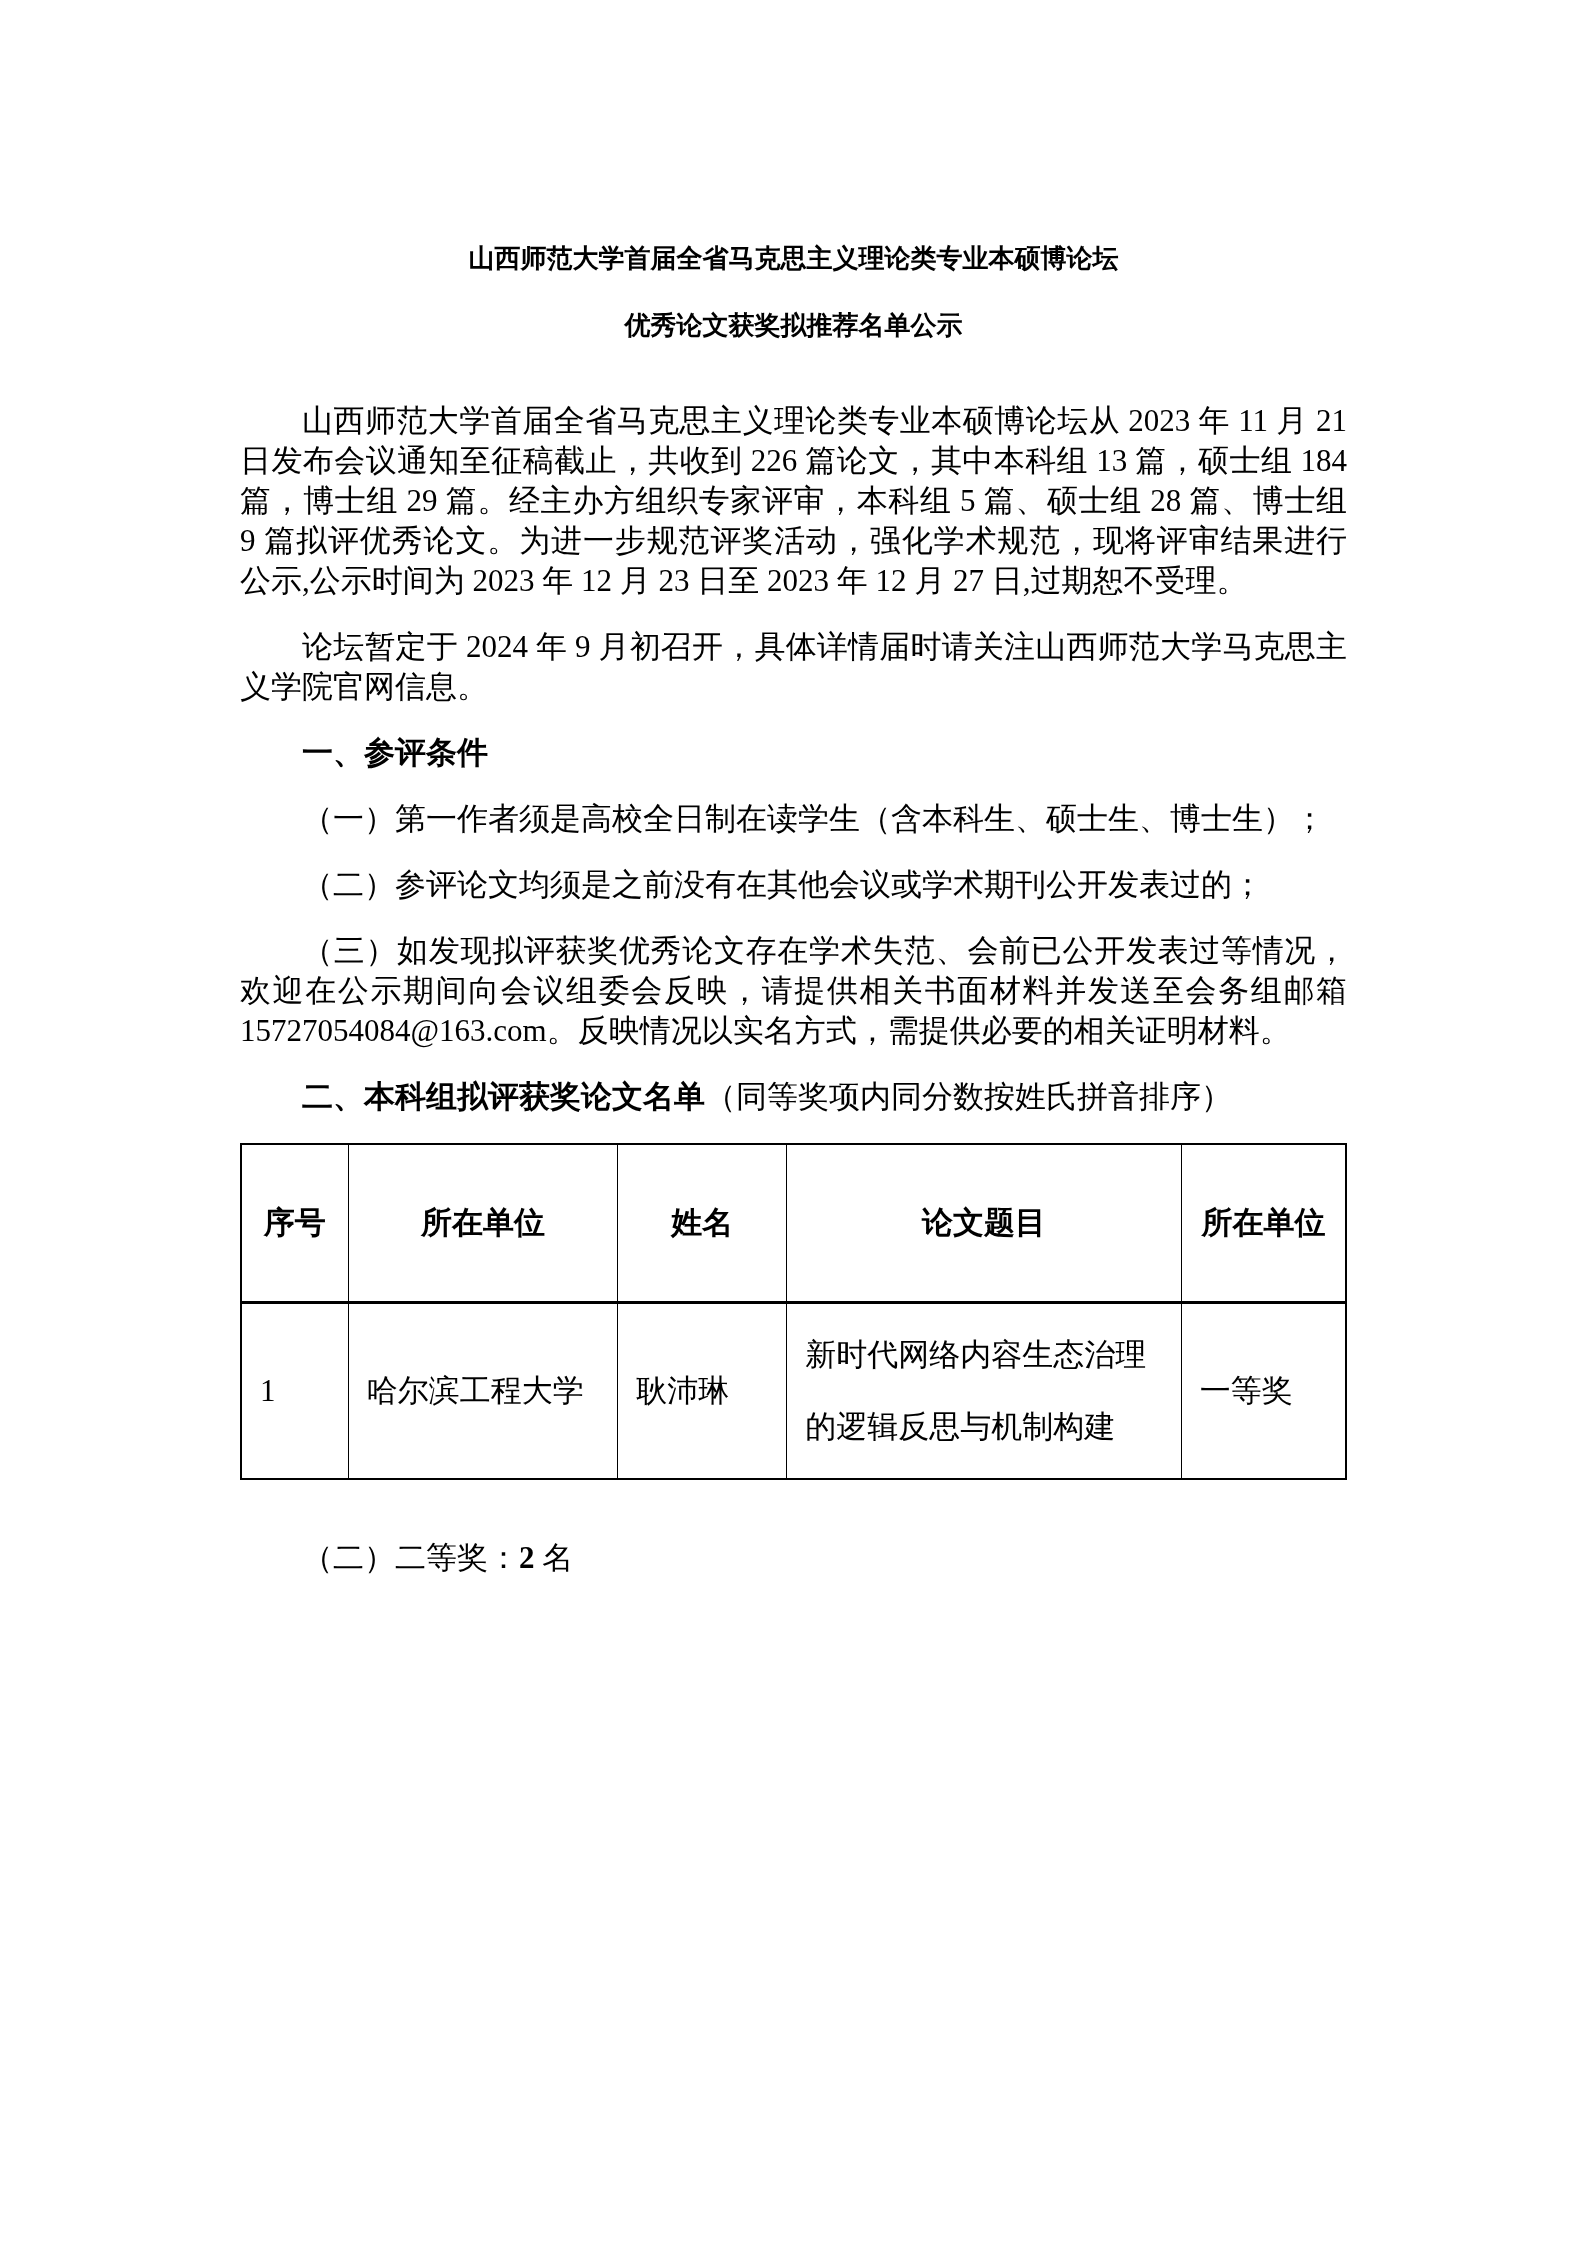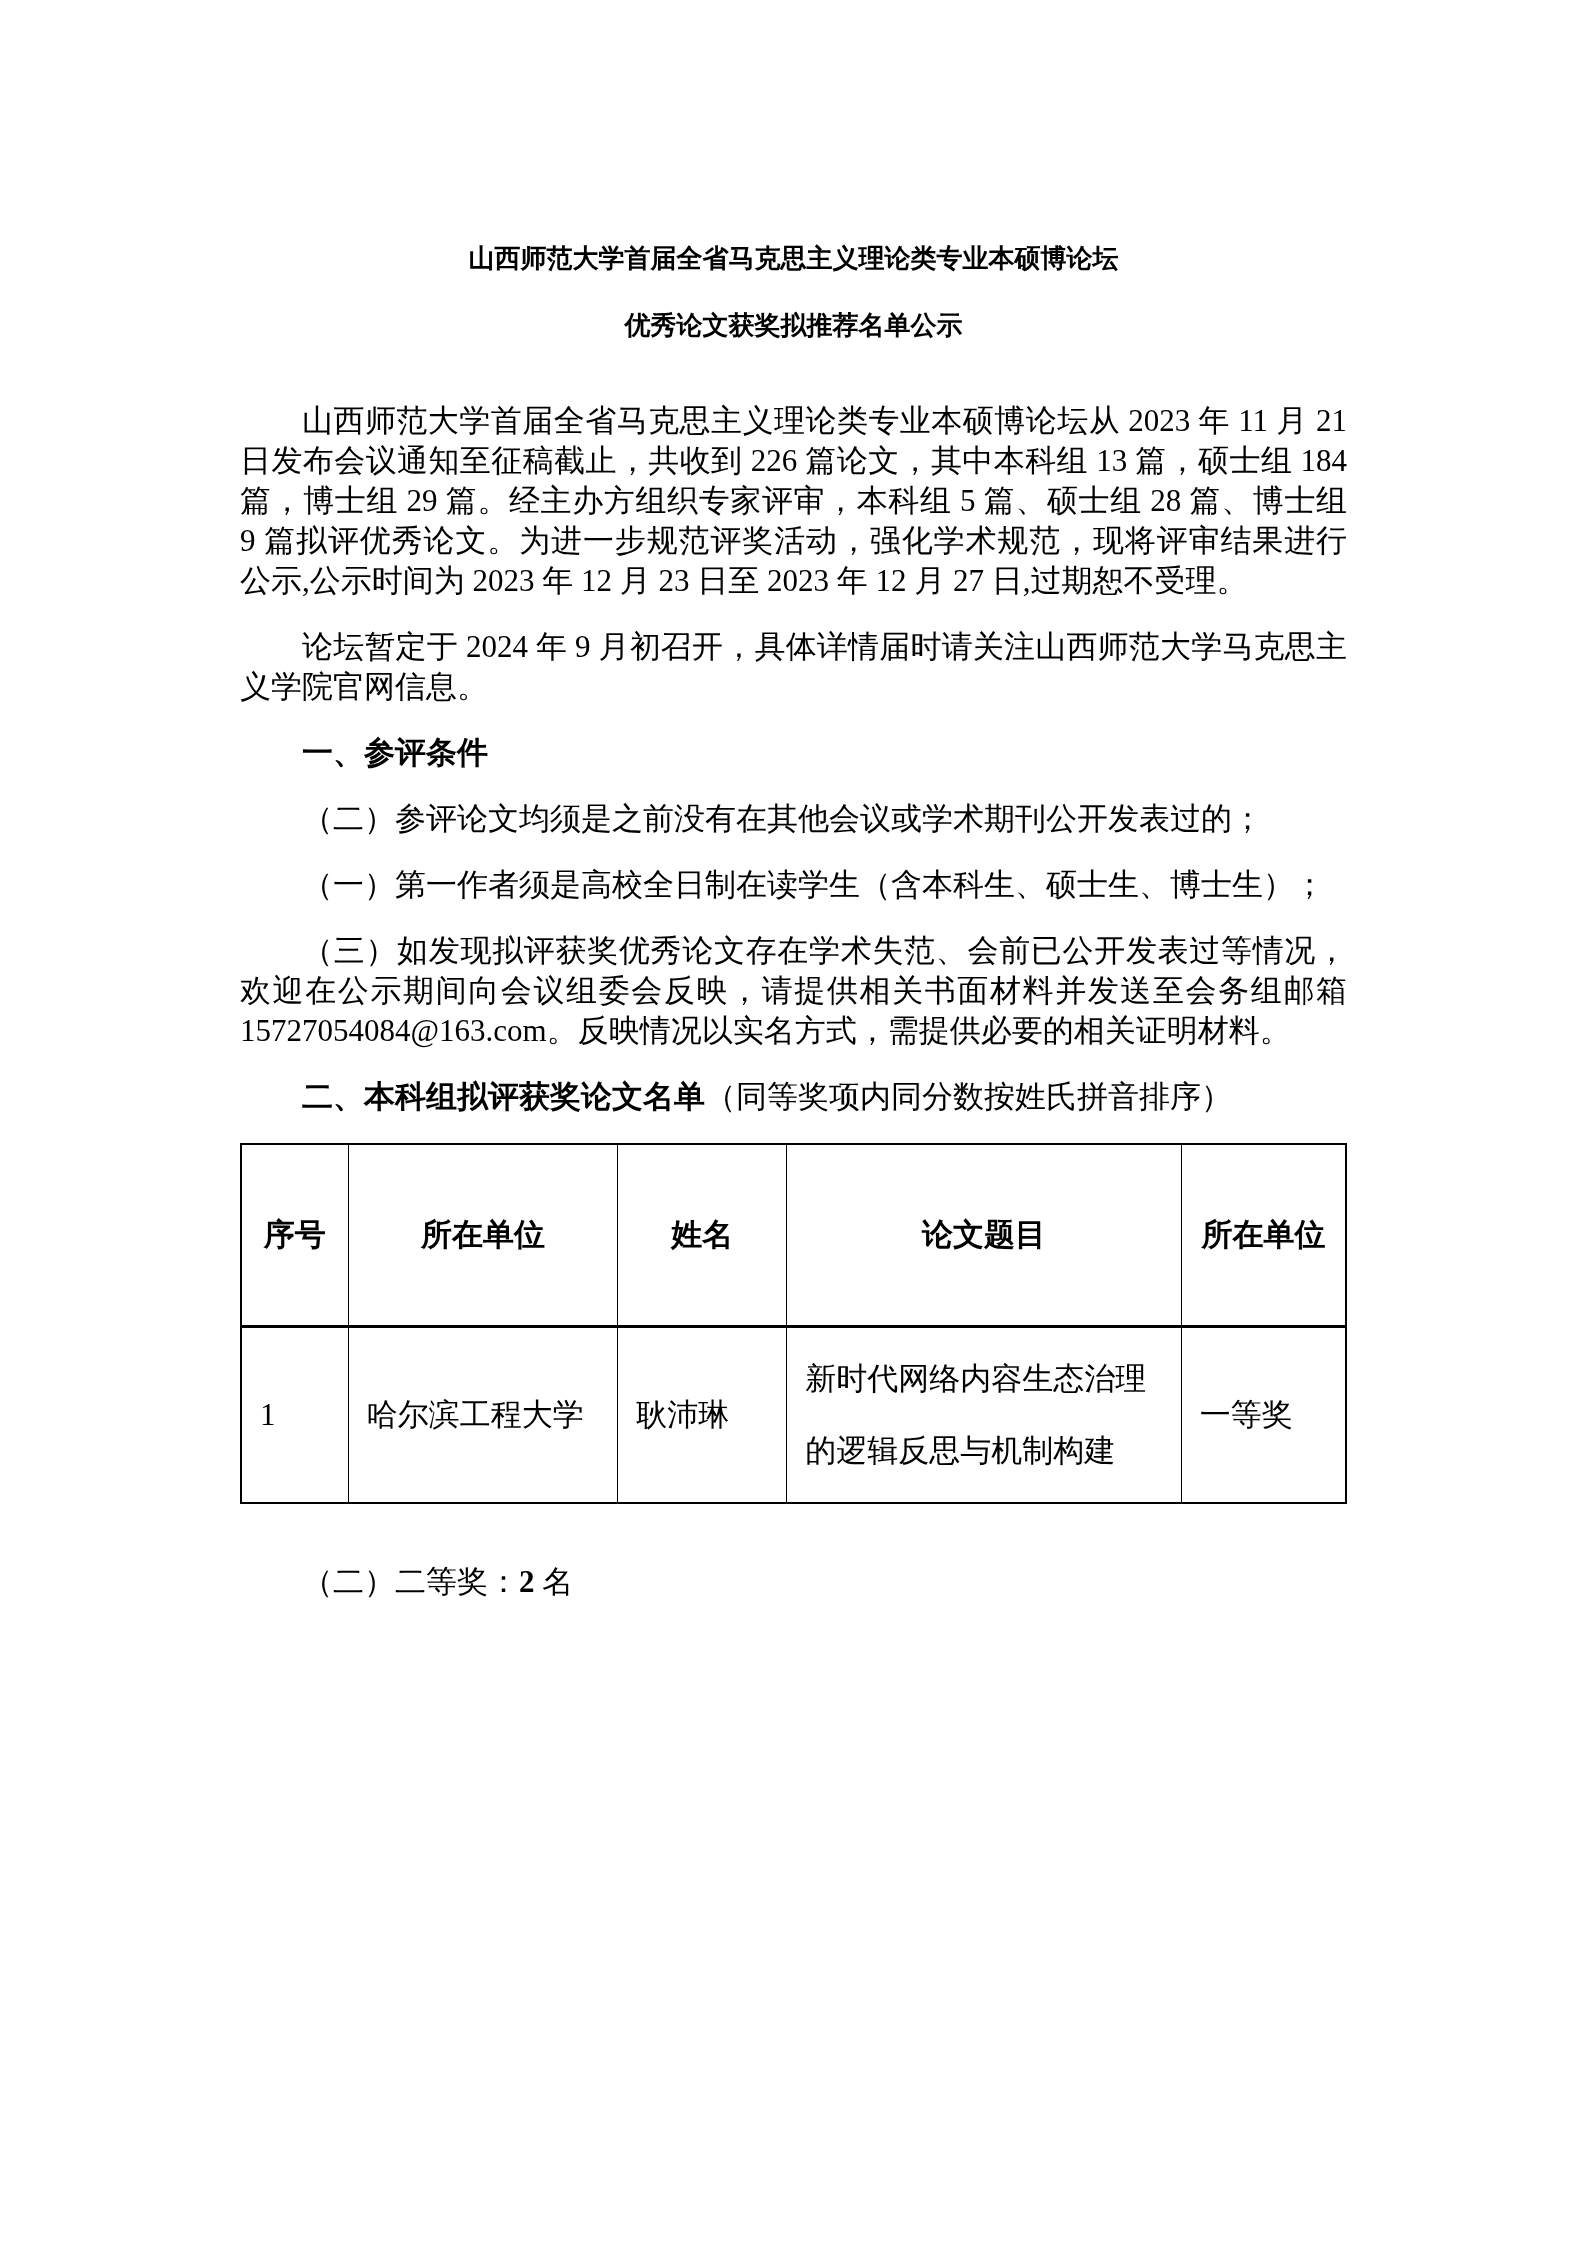--- a/index.html
+++ b/index.html
@@ -51,21 +51,21 @@
     table-layout: fixed;
   }
   table.award-table th {
     font-weight: bold;
     font-size: 31px;
     height: 156px;
     border: 1px solid #000000;
     border-bottom: 3px solid #000000;
     text-align: center;
     vertical-align: middle;
-    padding: 12px 6px;
+    padding: 0 6px;
   }
   table.award-table td {
     font-size: 31px;
     height: 174px;
     border: 1px solid #000000;
     vertical-align: middle;
     line-height: 72px;
     padding: 0 18px;
   }
   .col-no    { width: 9.7%; }
@@ -83,23 +83,23 @@
     <div>山西师范大学首届全省马克思主义理论类专业本硕博论坛</div>
     <div>优秀论文获奖拟推荐名单公示</div>
   </div>
 
   <p class="par">山西师范大学首届全省马克思主义理论类专业本硕博论坛从 2023 年 11 月 21 日发布会议通知至征稿截止，共收到 226 篇论文，其中本科组 13 篇，硕士组 184 篇，博士组 29 篇。经主办方组织专家评审，本科组 5 篇、硕士组 28 篇、博士组 9 篇拟评优秀论文。为进一步规范评奖活动，强化学术规范，现将评审结果进行公示,公示时间为 2023 年 12 月 23 日至 2023 年 12 月 27 日,过期恕不受理。</p>
 
   <p class="par">论坛暂定于 2024 年 9 月初召开，具体详情届时请关注山西师范大学马克思主义学院官网信息。</p>
 
   <p class="par heading">一、参评条件</p>
 
+  <p class="par">（一）第一作者须是高校全日制在读学生（含本科生、硕士生、博士生）；</p>
+
   <p class="par">（二）参评论文均须是之前没有在其他会议或学术期刊公开发表过的；</p>
-
-  <p class="par">（一）第一作者须是高校全日制在读学生（含本科生、硕士生、博士生）；</p>
 
   <p class="par">（三）如发现拟评获奖优秀论文存在学术失范、会前已公开发表过等情况，欢迎在公示期间向会议组委会反映，请提供相关书面材料并发送至会务组邮箱 15727054084@163.com。反映情况以实名方式，需提供必要的相关证明材料。</p>
 
   <p class="par"><span class="heading">二、本科组拟评获奖论文名单</span><span class="note">（同等奖项内同分数按姓氏拼音排序）</span></p>
 
 
   <table class="award-table">
     <colgroup>
       <col class="col-no">
       <col class="col-unit">

